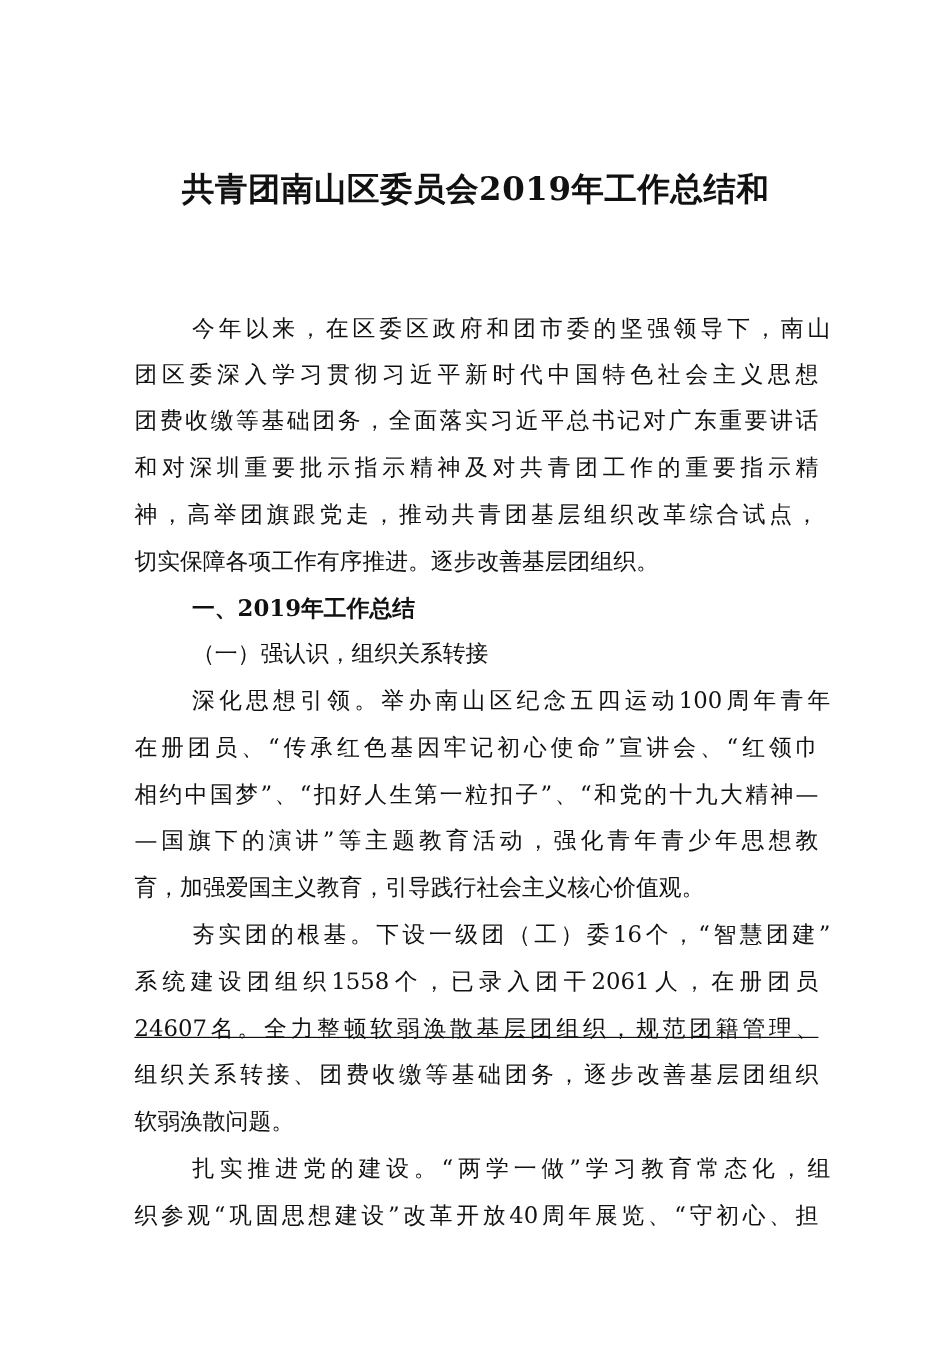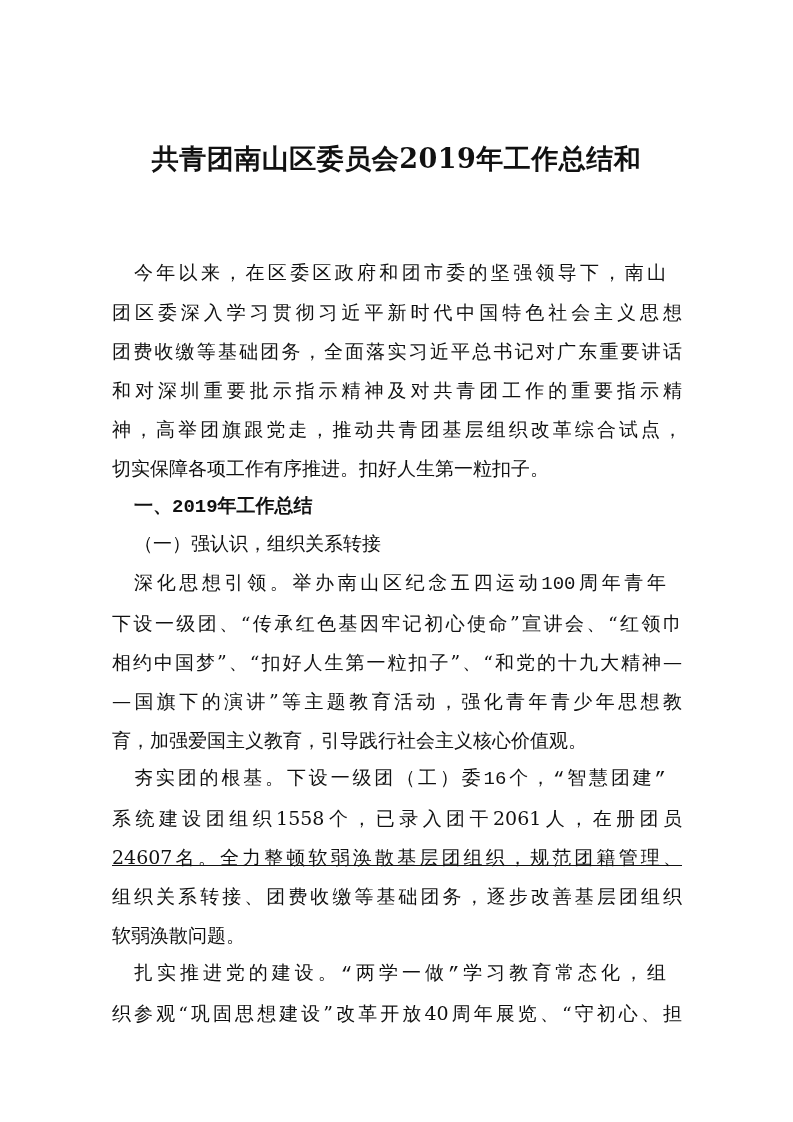--- a/index.html
+++ b/index.html
@@ -4,41 +4,41 @@
 <style>
   html, body { margin:0; padding:0; background:#ffffff; }
   body { width:793px; height:1122px; position:relative; overflow:hidden;
          font-family: "DejaVu Serif", "Liberation Serif", serif; color:#111; }
   .title { position:absolute; left:0; width:793px; text-align:center;
            font-weight:bold; font-size:27px; line-height:46px; top:136px; letter-spacing:0.5px; }
   .title .ln { display:block; }
   .line { position:absolute; left:112px; width:570px; font-size:19px; line-height:24px;
           white-space:nowrap; text-align:justify; text-align-last:justify; }
   .line.short { text-align-last:left; }
-  .indent { left:134px; width:532px;font-family:Liberation Mono, monospace; }
+  .indent { left:160px; width:532px; }
   .h1 { font-weight:bold; }
 </style>
 </head>
 <body>
 
 <div class="title">
   <span class="ln">共青团南山区委员会2019年工作总结和</span>
 </div>
 
 <div id="body-text">
     <div class="line indent" style="top: 262px;">今年以来，在区委区政府和团市委的坚强领导下，南山</div>
     <div class="line" style="top: 300px;">团区委深入学习贯彻习近平新时代中国特色社会主义思想</div>
     <div class="line" style="top: 339px;">团费收缴等基础团务，全面落实习近平总书记对广东重要讲话</div>
     <div class="line" style="top: 378px;">和对深圳重要批示指示精神及对共青团工作的重要指示精</div>
     <div class="line" style="top: 417px;">神，高举团旗跟党走，推动共青团基层组织改革综合试点，</div>
-    <div class="line short" style="top: 456px;">切实保障各项工作有序推进。扣好人生第一粒扣子。</div>
+    <div class="line short" style="top: 456px;">切实保障各项工作有序推进。逐步改善基层团组织。</div>
     <div class="line indent short h1" style="top: 495px;">一、2019年工作总结</div>
     <div class="line indent short" style="top: 533px;">（一）强认识，组织关系转接</div>
     <div class="line indent" style="top: 572px;">深化思想引领。举办南山区纪念五四运动100周年青年</div>
-    <div class="line" style="top: 611px;">下设一级团、“传承红色基因牢记初心使命”宣讲会、“红领巾</div>
+    <div class="line" style="top: 611px;">在册团员、“传承红色基因牢记初心使命”宣讲会、“红领巾</div>
     <div class="line" style="top: 650px;">相约中国梦”、“扣好人生第一粒扣子”、“和党的十九大精神—</div>
     <div class="line" style="top: 689px;">—国旗下的演讲”等主题教育活动，强化青年青少年思想教</div>
     <div class="line short" style="top: 728px;">育，加强爱国主义教育，引导践行社会主义核心价值观。</div>
     <div class="line indent" style="top: 767px;">夯实团的根基。下设一级团（工）委16个，“智慧团建”</div>
     <div class="line" style="top: 806px;">系统建设团组织1558个，已录入团干2061人，在册团员</div>
     <div class="line" style="top: 845px; text-decoration: underline;">24607名。全力整顿软弱涣散基层团组织，规范团籍管理、</div>
     <div class="line" style="top: 884px;">组织关系转接、团费收缴等基础团务，逐步改善基层团组织</div>
     <div class="line short" style="top: 923px;">软弱涣散问题。</div>
     <div class="line indent" style="top: 962px;">扎实推进党的建设。“两学一做”学习教育常态化，组</div>
     <div class="line" style="top: 1001px;">织参观“巩固思想建设”改革开放40周年展览、“守初心、担</div>

